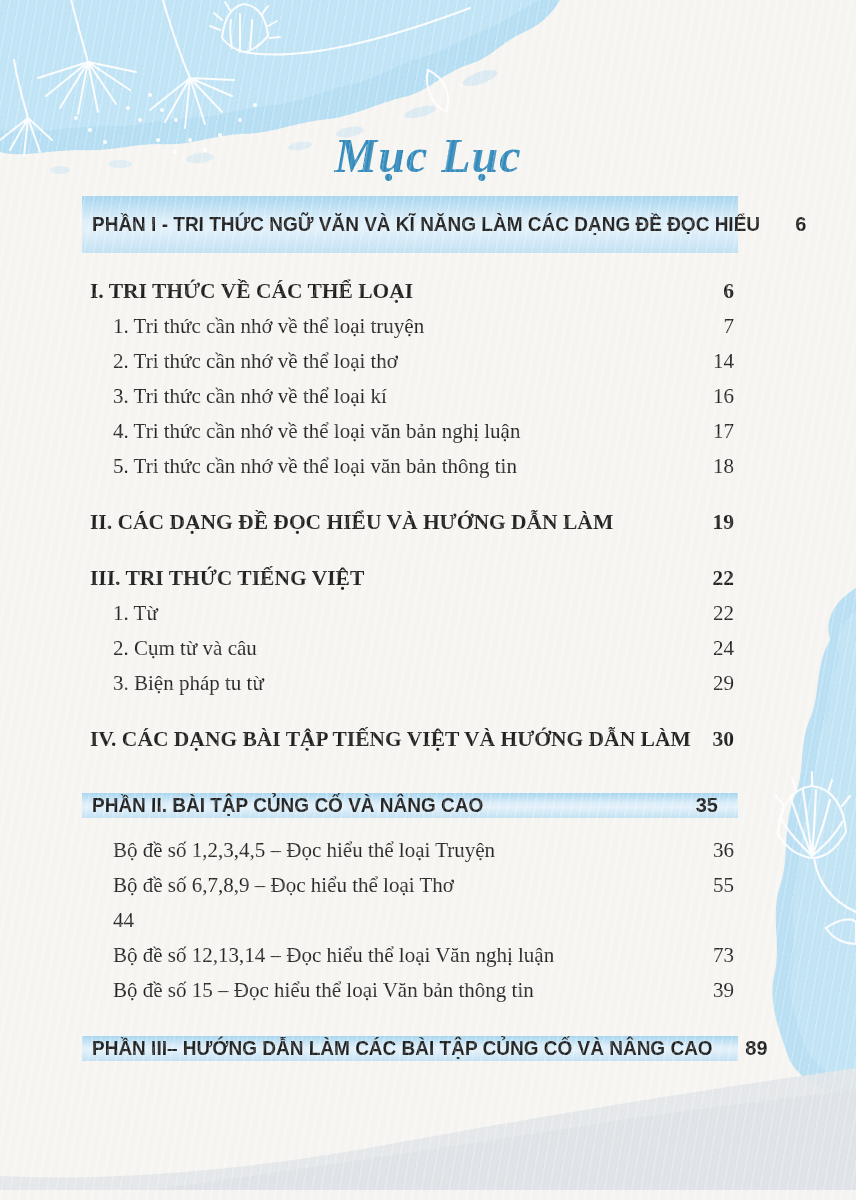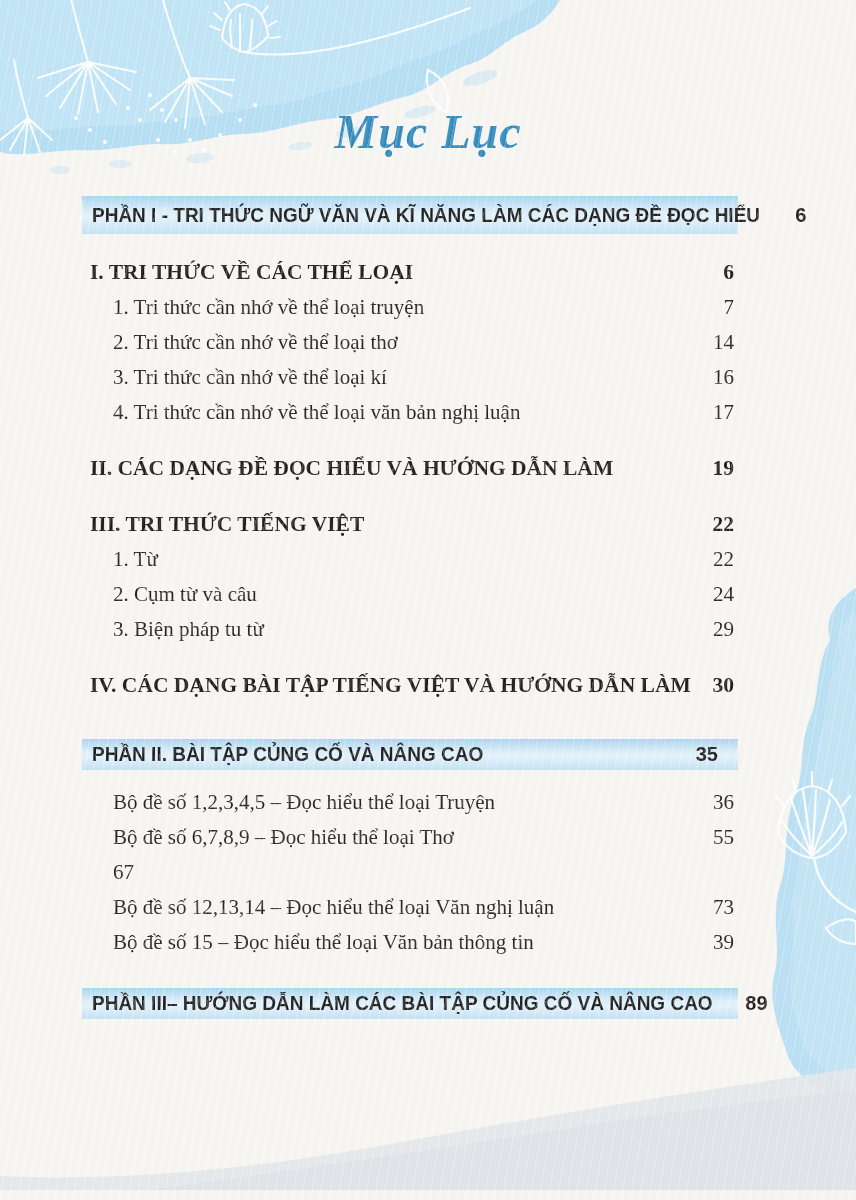--- a/index.html
+++ b/index.html
@@ -12,39 +12,39 @@
   
   body::after{
     content:"";position:absolute;inset:0;pointer-events:none;z-index:3;
     background:repeating-linear-gradient(100deg,
       rgba(255,255,255,.55) 0px, rgba(255,255,255,0) 3px,
       rgba(238,237,233,.30) 5px, rgba(255,255,255,0) 9px);
     opacity:.55;
   }
   .deco{position:absolute;inset:0;width:856px;height:1200px;z-index:0;}
   .page-title{
-    position:absolute;top:104px;left:0;width:100%;z-index:2;
+    position:absolute;top:128px;left:0;width:100%;z-index:2;
     text-align:center;font-family:"Liberation Serif",serif;
     font-style:italic;font-weight:700;font-size:48px;line-height:1.15;
     color:#2b86b9;letter-spacing:1px;
   }
   .toc{
     position:absolute;top:196px;left:82px;width:656px;z-index:2;color:#1b1b1b;
   }
   .row{display:flex;align-items:center;justify-content:space-between;box-sizing:border-box;}
   .row .pg{white-space:nowrap;}
   
   .bar{
-    height:38px;padding:0 20px 0 10px;
+    height:57px;padding:0 20px 0 10px;
     background:linear-gradient(180deg,#a3d4ef 0%,#dceefa 42%,#e2f1fb 58%,#c0e0f3 100%);
     font-family:"Liberation Sans",sans-serif;font-weight:700;font-size:20px;
     color:#181818;
   }
   .bar .lbl{display:inline-block;transform:scaleX(.95);transform-origin:left center;white-space:nowrap;}
-  .bar.b2,.bar.b3{height:31px;}
+  .bar.b2,.bar.b3{height:25px;}
   .bar.b1{margin-bottom:10px;}
   .bar.b2{margin-top:36px;margin-bottom:15px;}
   .bar.b3{margin-top:28px;}
   
   .hrow{
     height:36px;padding:0 4px 0 8px;
     font-family:"Liberation Serif",serif;font-weight:700;font-size:21.5px;color:#161616;margin-top:20px;
   }
   
   .irow{
@@ -145,20 +145,24 @@
     <span class="pg">14</span>
   </div>
   <div class="row irow">
     <span class="lbl">3. Tri thức cần nhớ về thể loại kí</span>
     <span class="pg">16</span>
   </div>
   <div class="row irow">
     <span class="lbl">4. Tri thức cần nhớ về thể loại văn bản nghị luận</span>
     <span class="pg">17</span>
   </div>
+  <div class="row irow">
+    <span class="lbl">5. Tri thức cần nhớ về thể loại văn bản thông tin</span>
+    <span class="pg">18</span>
+  </div>
 
   <div class="row hrow">
     <span class="lbl">II. CÁC DẠNG ĐỀ ĐỌC HIỂU VÀ HƯỚNG DẪN LÀM</span>
     <span class="pg">19</span>
   </div>
   <div class="row hrow">
     <span class="lbl">III. TRI THỨC TIẾNG VIỆT</span>
     <span class="pg">22</span>
   </div>
 
@@ -187,21 +191,21 @@
 
   <div class="row irow">
     <span class="lbl">Bộ đề số 1,2,3,4,5 – Đọc hiểu thể loại Truyện</span>
     <span class="pg">36</span>
   </div>
   <div class="row irow">
     <span class="lbl">Bộ đề số 6,7,8,9 – Đọc hiểu thể loại Thơ</span>
     <span class="pg">55</span>
   </div>
   <div class="row irow">
-    <span class="pg">67</span>
+    <span class="pg">44</span>
   </div>
   <div class="row irow">
     <span class="lbl">Bộ đề số 12,13,14 – Đọc hiểu thể loại Văn nghị luận</span>
     <span class="pg">73</span>
   </div>
   <div class="row irow">
     <span class="lbl">Bộ đề số 15 – Đọc hiểu thể loại Văn bản thông tin</span>
     <span class="pg">39</span>
   </div>
 

